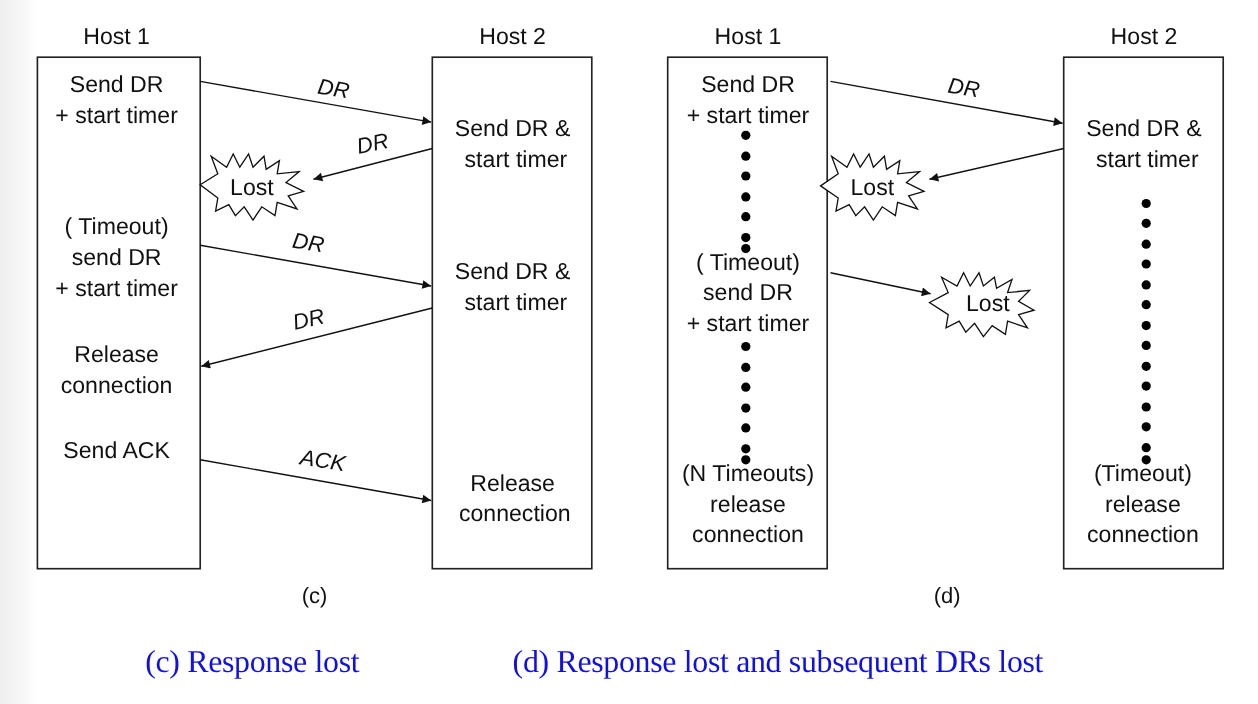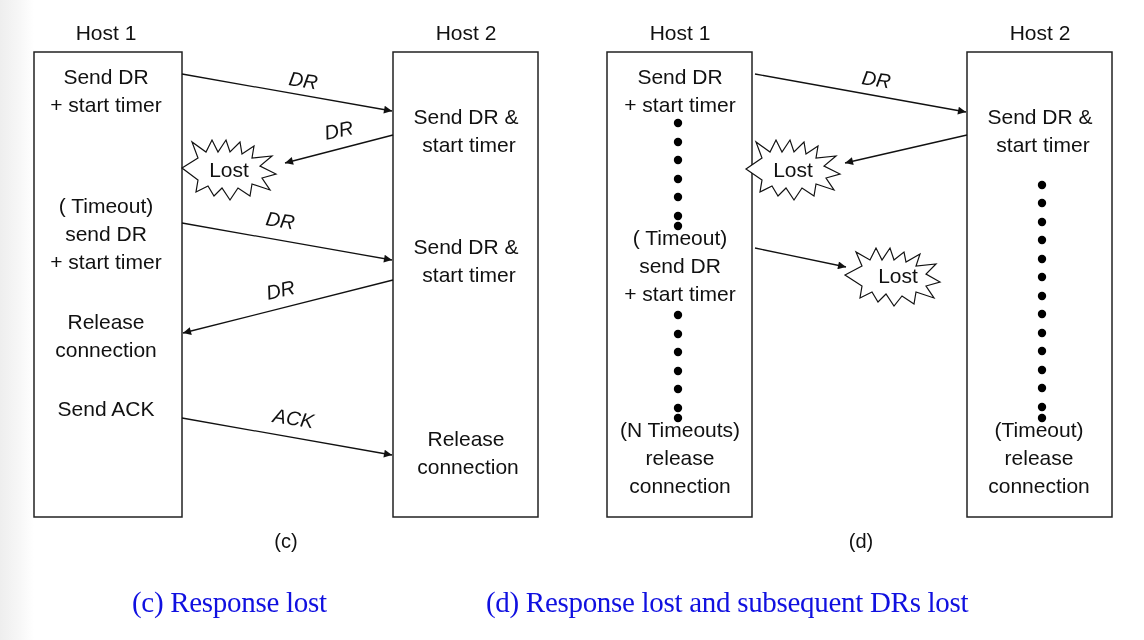--- a/index.html
+++ b/index.html
@@ -147,13 +147,13 @@
     <g>
       <polygon fill="#fff" stroke="#111" stroke-width="1.2" points="845,275 862,266 856,252 870,260 876,248 882,260 890,248 894,260 904,252 906,262 920,254 916,266 936,264 926,274 940,282 926,286 934,298 916,292 914,304 902,296 894,306 886,294 878,302 872,292 860,298 862,286"></polygon>
       <text class="lbl" x="898" y="283" text-anchor="middle">Lost</text>
     </g>
 
     <text class="sub" x="861" y="548" text-anchor="middle">(d)</text>
   </g>
 </svg>
 
 <div class="caption" style="left:108px;margin-left:24px;">(c) Response lost</div>
-<div class="caption" style="left:486px;text-align:right;">(d)  Response lost and subsequent DRs lost</div>
+<div class="caption" style="left:466px;text-align:right;">(d)  Response lost and subsequent DRs lost</div>
 
 </body></html>

